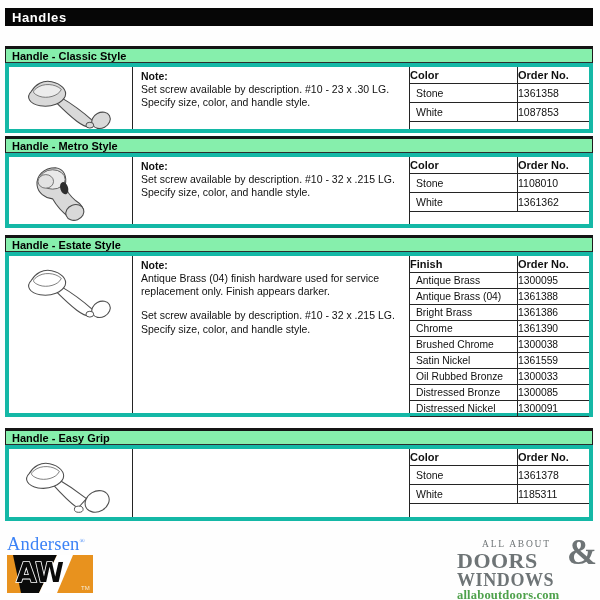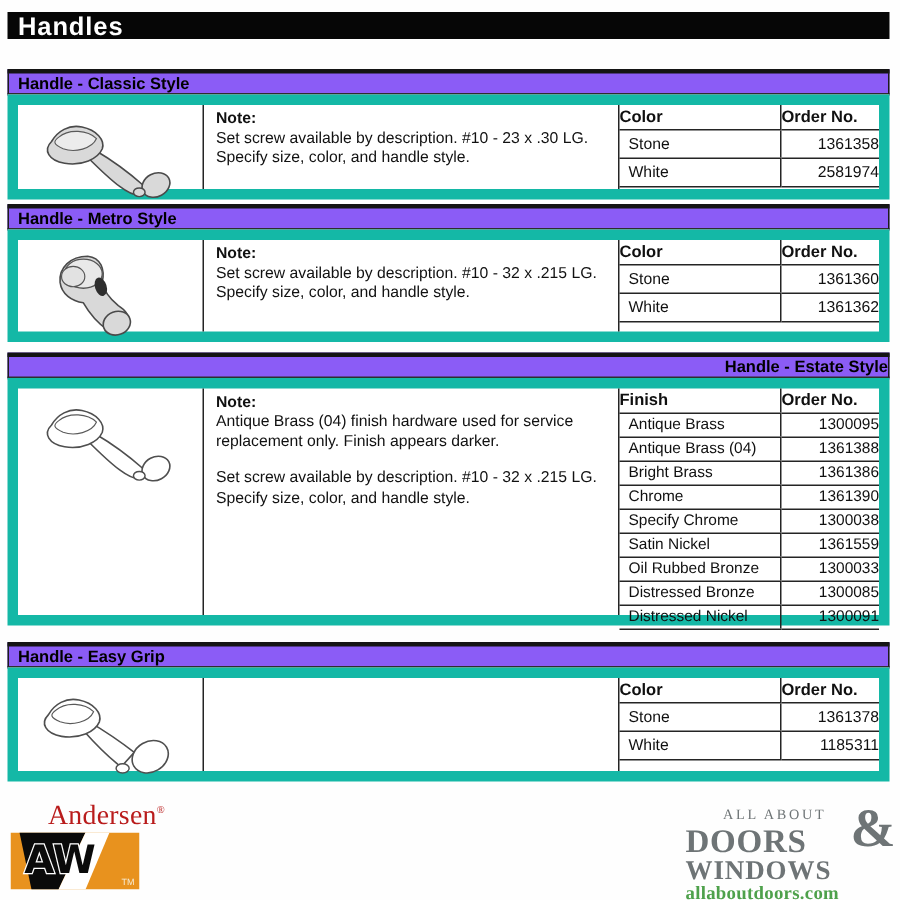--- a/index.html
+++ b/index.html
@@ -3,32 +3,32 @@
 <meta charset="utf-8">
 <style>
   html,body{margin:0;padding:0;background:#fff;}
   .page{
     position:relative;width:600px;height:600px;background:#fefefe;overflow:hidden;
     font-family:"Liberation Sans",sans-serif;color:#111;
   }
   
   .title-bar{
     position:absolute;left:5px;top:8px;width:581px;height:18px;background:#060606;
-    color:#fff;font-weight:bold;font-size:17px;line-height:19px;padding-left:7px;
+    color:#fff;font-weight:bold;font-size:13px;line-height:19px;padding-left:7px;
     letter-spacing:0.6px;
   }
   
   .sec-bar{
-    position:absolute;left:5px;width:580px;height:12px;background:#8b5cf6;
+    position:absolute;left:5px;width:580px;height:12px;background:#86efac;
     border:1px solid #1c1c1c;border-top:3px solid #141414;border-bottom:2px solid #2e2e2e;
     font-weight:bold;font-size:11px;line-height:12px;padding:1px 0 0 6px;color:#000;
   }
   
   .sec-table{
-    position:absolute;left:5px;width:588px;box-sizing:border-box;border:7px solid #14b8a6;
+    position:absolute;left:5px;width:588px;box-sizing:border-box;border:4px solid #14b8a6;
     background:#fff;display:flex;
   }
   .img-cell{
     width:124px;box-sizing:border-box;border-right:1px solid #242424;
     display:flex;justify-content:center;align-items:flex-start;padding-top:5px;
   }
   .note-cell{
     width:277px;box-sizing:border-box;border-right:1px solid #242424;
     padding:3px 9px 3px 8px;font-size:10.5px;line-height:1.25;
   }
@@ -37,27 +37,27 @@
   .order-area{flex:1;}
   table.sub{width:100%;border-collapse:collapse;font-size:10.5px;color:#101010;}
   table.sub th{
     height:16px;border-bottom:1px solid #242424;font-weight:bold;text-align:left;
     font-size:11px;padding:0;
   }
   table.sub td{height:18px;border-bottom:1px solid #242424;padding:0;}
   table.sub th + th, table.sub td + td{border-left:1px solid #242424;}
   table.sub th:first-child{width:107px;}
   table.sub td:first-child{padding-left:6px;}
-  table.sub td:last-child{text-align:right;}
+  table.sub td:last-child{text-align:left;}
   .estate table.sub td{height:15px;font-size:10.3px;}
   
   .brand{position:absolute;left:7px;top:535px;width:92px;}
   .brand-word{
-    font-family:"Liberation Serif",serif;font-size:18.5px;color:#b91c1c;line-height:1.05;
-    letter-spacing:0.2px;white-space:nowrap;margin-left:25px;
+    font-family:"Liberation Serif",serif;font-size:18.5px;color:#3b82f6;line-height:1.05;
+    letter-spacing:0.2px;white-space:nowrap;
   }
   .brand-word sup{font-size:7px;}
   .aw-logo{display:block;margin-top:1px;}
   
   .watermark{
     position:absolute;right:3px;top:540px;width:140px;
     font-family:"Liberation Serif",serif;color:#6e7476;
   }
   .wm-inner{position:relative;padding-right:2px;text-align:left;}
   .wm-top{font-size:9.5px;letter-spacing:1.8px;padding-left:25px;line-height:1;}
@@ -98,21 +98,21 @@
             <th>Order No.</th>
           </tr>
         </thead>
         <tbody>
             <tr>
               <td>Stone</td>
               <td>1361358</td>
             </tr>
             <tr>
               <td>White</td>
-              <td>2581974</td>
+              <td>1087853</td>
             </tr>
           </tbody>
       </table>
     </div>
   </div>
 
   <div class="sec-bar" style="top:136px;">Handle - Metro Style</div>
   <div class="sec-table" style="top:153px;height:75px;">
     <div class="img-cell">
       <svg width="96" height="64" viewBox="0 0 96 66">
@@ -133,32 +133,32 @@
       <table class="sub">
         <thead>
           <tr>
             <th>Color</th>
             <th>Order No.</th>
           </tr>
         </thead>
         <tbody>
             <tr>
               <td>Stone</td>
-              <td>1361360</td>
+              <td>1108010</td>
             </tr>
             <tr>
               <td>White</td>
               <td>1361362</td>
             </tr>
           </tbody>
       </table>
     </div>
   </div>
 
-  <div class="sec-bar" style="top:235px;text-align:right;">Handle - Estate Style</div>
+  <div class="sec-bar" style="top:235px;">Handle - Estate Style</div>
   <div class="sec-table estate" style="top:252px;height:165px;">
     <div class="img-cell">
       <svg width="106" height="58" viewBox="0 0 106 60">
         <path d="M42,26 C54,33 66,42 75,50 C78,53 76,57 72,57 C68,57 63,54 59,51 C51,45 43,37 37,31 Z" fill="#ffffff" stroke="#4f4f4f" stroke-width="1.1" stroke-linejoin="round"></path>
         <ellipse cx="84" cy="50" rx="10" ry="8" transform="rotate(-28 84 50)" fill="#ffffff" stroke="#4f4f4f" stroke-width="1.1"></ellipse>
         <ellipse cx="72.5" cy="55" rx="4" ry="3" fill="#ffffff" stroke="#4f4f4f" stroke-width="1"></ellipse>
         <path d="M12,20 C6,26 10,33 21,35 C33,37 44,32 47,25 C49,19 43,12 33,10 C24,8 16,13 12,20 Z" fill="#ffffff" stroke="#4f4f4f" stroke-width="1.1"></path>
         <path d="M17,17 C24,11 37,12 43,18 C40,25 28,28 20,25 C13,22 13,20 17,17 Z" fill="#ffffff" stroke="#5a5a5a" stroke-width="0.8"></path>
       </svg>
     </div>
@@ -188,21 +188,21 @@
             </tr>
             <tr>
               <td>Bright Brass</td>
               <td>1361386</td>
             </tr>
             <tr>
               <td>Chrome</td>
               <td>1361390</td>
             </tr>
             <tr>
-              <td>Specify Chrome</td>
+              <td>Brushed Chrome</td>
               <td>1300038</td>
             </tr>
             <tr>
               <td>Satin Nickel</td>
               <td>1361559</td>
             </tr>
             <tr>
               <td>Oil Rubbed Bronze</td>
               <td>1300033</td>
             </tr>

